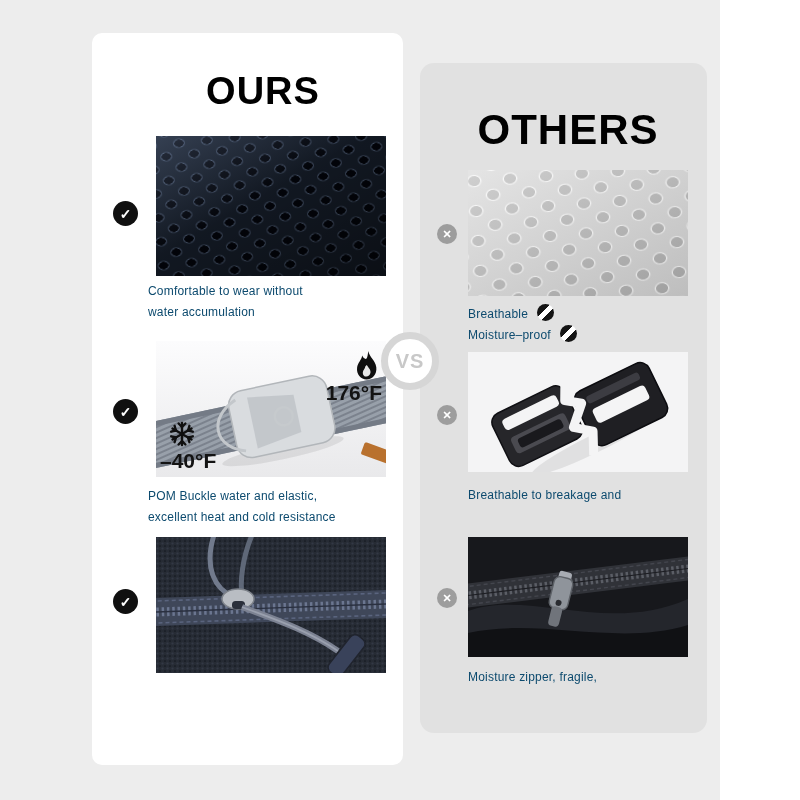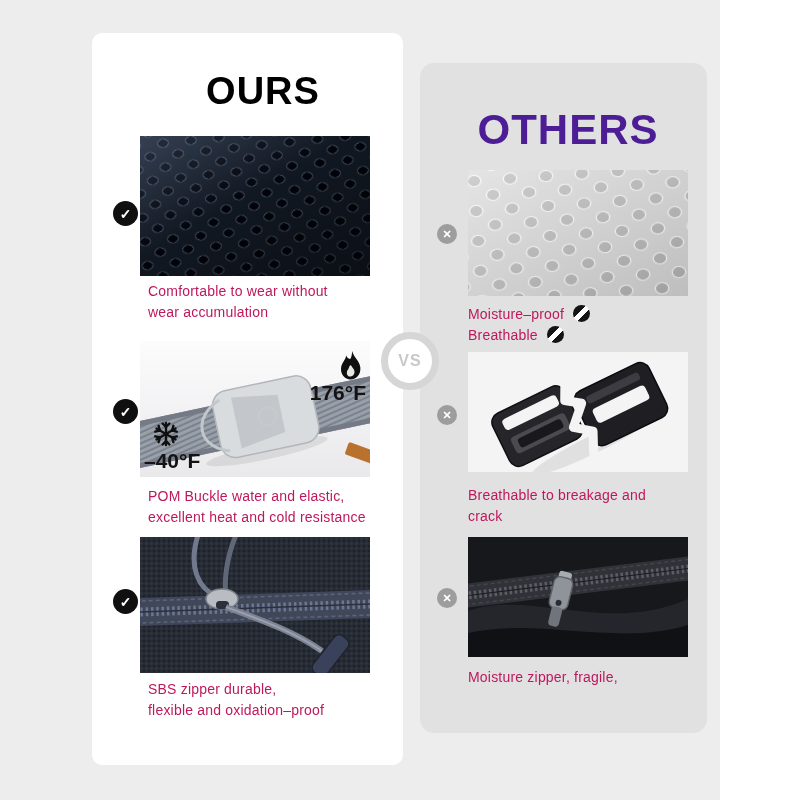--- a/index.html
+++ b/index.html
@@ -6,24 +6,24 @@
   .canvas{position:relative;width:800px;height:800px;background:#ffffff;overflow:hidden;
           font-family:"Liberation Sans",sans-serif;}
   .bg-band{position:absolute;left:0;top:0;width:720px;height:800px;background:#ededed;}
 
   .card{position:absolute;box-sizing:border-box;}
   .card-ours{left:92px;top:33px;width:311px;height:732px;background:#ffffff;border-radius:10px;}
   .card-others{left:420px;top:63px;width:287px;height:670px;background:#e1e1e1;border-radius:14px;}
 
   .title{position:absolute;margin:0;text-align:center;font-weight:bold;letter-spacing:1px;}
   .title-ours{left:56px;top:34px;width:230px;font-size:38px;line-height:48px;color:#000000;}
-  .title-others{left:38px;top:45px;width:220px;font-size:42px;line-height:44px;color:#4c1d95;}
+  .title-others{left:38px;top:45px;width:220px;font-size:42px;line-height:44px;color:#000000;}
 
   .photo{position:absolute;overflow:hidden;background:#0c1118;}
-  .card-ours .photo{left:48px;width:230px;text-align:right;}
+  .card-ours .photo{left:64px;width:230px;text-align:right;}
   .p1{top:103px;height:140px;}
   .p2{top:308px;height:136px;background:#f2f2f3;}
   .p3{top:504px;height:136px;background:#23272f;}
   .card-others .photo{left:48px;width:220px;}
   .q1{top:107px;height:126px;background:#d6d6d6;}
   .q2{top:289px;height:120px;background:#f4f4f5;}
   .q3{top:474px;height:120px;background:#17181c;}
 
   
   .pat{position:absolute;inset:-26px;}
@@ -42,55 +42,55 @@
   .mesh-light .shade{position:absolute;inset:0;
     background:linear-gradient(150deg,rgba(255,255,255,.45),rgba(110,110,110,.18));}
 
   .badge{position:absolute;border-radius:50%;display:flex;align-items:center;justify-content:center;
          color:#fff;font-weight:bold;}
   .badge-check{left:21px;width:25px;height:25px;background:#101010;font-size:14px;}
   .b1{top:168px}.b2{top:366px}.b3{top:556px}
   .badge-x{left:17px;width:20px;height:20px;background:#9d9d9d;font-size:11px;}
   .x1{top:161px}.x2{top:342px}.x3{top:525px}
 
-  .caption{position:absolute;margin:0;font-size:14px;line-height:21px;color:#be185d;letter-spacing:.2px;}
+  .caption{position:absolute;margin:0;font-size:12px;line-height:21px;color:#0c4a6e;letter-spacing:.2px;}
   .card-ours .caption{left:56px;width:250px;}
   .c1{top:248px}.c2{top:453px}.c3{top:646px}
   .card-others .caption{left:48px;width:230px;}
   .r1{top:241px}.r2{top:422px}.r3{top:604px}
   .cap-line{display:block;}
 
   .no-sign{display:inline-block;width:17px;height:17px;border-radius:50%;margin-left:9px;vertical-align:-3px;
     background:linear-gradient(135deg,rgba(0,0,0,0) 0 40%,#ffffff 40% 60%,rgba(0,0,0,0) 60%),#141414;}
 
   .vs-badge{position:absolute;left:381px;top:332px;width:58px;height:58px;box-sizing:border-box;
     background:#ffffff;border:7px solid #d6d6d6;border-radius:50%;
     display:flex;align-items:center;justify-content:center;
-    color:#c8c8c8;font-size:16px;font-weight:bold;letter-spacing:1px;z-index:5;}
+    color:#c8c8c8;font-size:20px;font-weight:bold;letter-spacing:1px;z-index:5;}
 
   svg{display:block;}
   svg text{font-family:"Liberation Sans",sans-serif;}
 </style>
 </head>
 <body>
 
 <div class="canvas">
   <div class="bg-band"></div>
 
   <section class="card card-ours">
     <h1 class="title title-ours">OURS</h1>
 
     <div class="badge badge-check b1">✓</div>
     <div class="photo mesh-dark p1">
       <div class="pat"></div>
       <div class="shade"></div>
     </div>
     <p class="caption c1">
       <span class="cap-line">Comfortable to wear without</span>
-      <span class="cap-line">wear accumulation</span>
+      <span class="cap-line">water accumulation</span>
     </p>
 
     <div class="badge badge-check b2">✓</div>
     <div class="photo p2">
       <svg width="230" height="136" viewBox="0 0 230 136">
         <defs>
           <linearGradient id="bgG" x1="0" y1="0" x2="0" y2="1">
             <stop offset="0" stop-color="#fcfcfd"></stop>
               <stop offset="1" stop-color="#e9e9eb"></stop>
           </linearGradient>
@@ -161,37 +161,33 @@
         <path d="M96,-2 C86,22 84,45 86,58" fill="none" stroke="#5f6878" stroke-width="5"></path>
         <ellipse cx="82" cy="62" rx="16" ry="10" fill="#b9bdc3" stroke="#7d828a" stroke-width="1.5"></ellipse>
         <rect x="76" y="64" width="13" height="8" rx="3.5" fill="#2b303b"></rect>
         <path d="M86,70 C112,80 150,92 182,114" fill="none" stroke="#7c8292" stroke-width="6"></path>
         <path d="M86,70 C112,80 150,92 182,114" fill="none" stroke="#9aa0ae" stroke-width="1.8"></path>
         <g transform="rotate(38 192 116)">
           <rect x="184" y="96" width="17" height="46" rx="6" fill="#39425a" stroke="#20242e" stroke-width="1.5"></rect>
         </g>
       </svg>
     </div>
-    <p class="caption c3">
-      <span class="cap-line">SBS zipper durable,</span>
-      <span class="cap-line">flexible and oxidation–proof</span>
-    </p>
   </section>
 
   <section class="card card-others">
     <h1 class="title title-others">OTHERS</h1>
 
     <div class="badge badge-x x1">✕</div>
     <div class="photo mesh-light q1">
       <div class="pat"></div>
       <div class="shade"></div>
     </div>
     <p class="caption r1">
+      <span class="cap-line"><span>Breathable</span><span class="no-sign"></span></span>
       <span class="cap-line"><span>Moisture–proof</span><span class="no-sign"></span></span>
-      <span class="cap-line"><span>Breathable</span><span class="no-sign"></span></span>
     </p>
 
     <div class="badge badge-x x2">✕</div>
     <div class="photo q2">
       <svg width="220" height="120" viewBox="0 0 220 120">
         <rect x="0" y="0" width="220" height="120" fill="#f4f4f5"></rect>
         <g transform="rotate(-26 110 62)">
           <ellipse cx="112" cy="96" rx="70" ry="9" fill="#000" opacity="0.08"></ellipse>
           <rect x="28" y="26" width="80" height="58" rx="10" fill="#26262a" stroke="#0f0f13" stroke-width="1.5"></rect>
           <rect x="38" y="34" width="60" height="12" rx="4" fill="#f4f4f5"></rect>
@@ -199,21 +195,20 @@
           <rect x="44" y="58" width="48" height="10" rx="3" fill="#19191d"></rect>
           <rect x="112" y="42" width="82" height="60" rx="10" fill="#1f1f23" stroke="#0b0b0f" stroke-width="1.5"></rect>
           <rect x="124" y="64" width="58" height="16" rx="4" fill="#f4f4f5"></rect>
           <rect x="124" y="50" width="58" height="8" rx="3" fill="#3c3c42"></rect>
           <path d="M116,20 L104,44 L118,54 L100,72 L116,84 L106,106" fill="none" stroke="#f4f4f5" stroke-width="9" stroke-linejoin="round"></path>
         </g>
       </svg>
     </div>
     <p class="caption r2">
       <span class="cap-line">Breathable to breakage and</span>
-      <span class="cap-line">crack</span>
     </p>
 
     <div class="badge badge-x x3">✕</div>
     <div class="photo q3">
       <svg width="220" height="120" viewBox="0 0 220 120">
         <rect x="0" y="0" width="220" height="120" fill="#17181c"></rect>
         <path d="M0,74 C60,52 140,98 220,62 L220,120 L0,120 Z" fill="#24262c"></path>
         <path d="M0,96 C70,80 150,110 220,88 L220,120 L0,120 Z" fill="#101114"></path>
         <g transform="rotate(-7 110 45)">
           <rect x="-5" y="33" width="230" height="24" fill="#303238"></rect>

